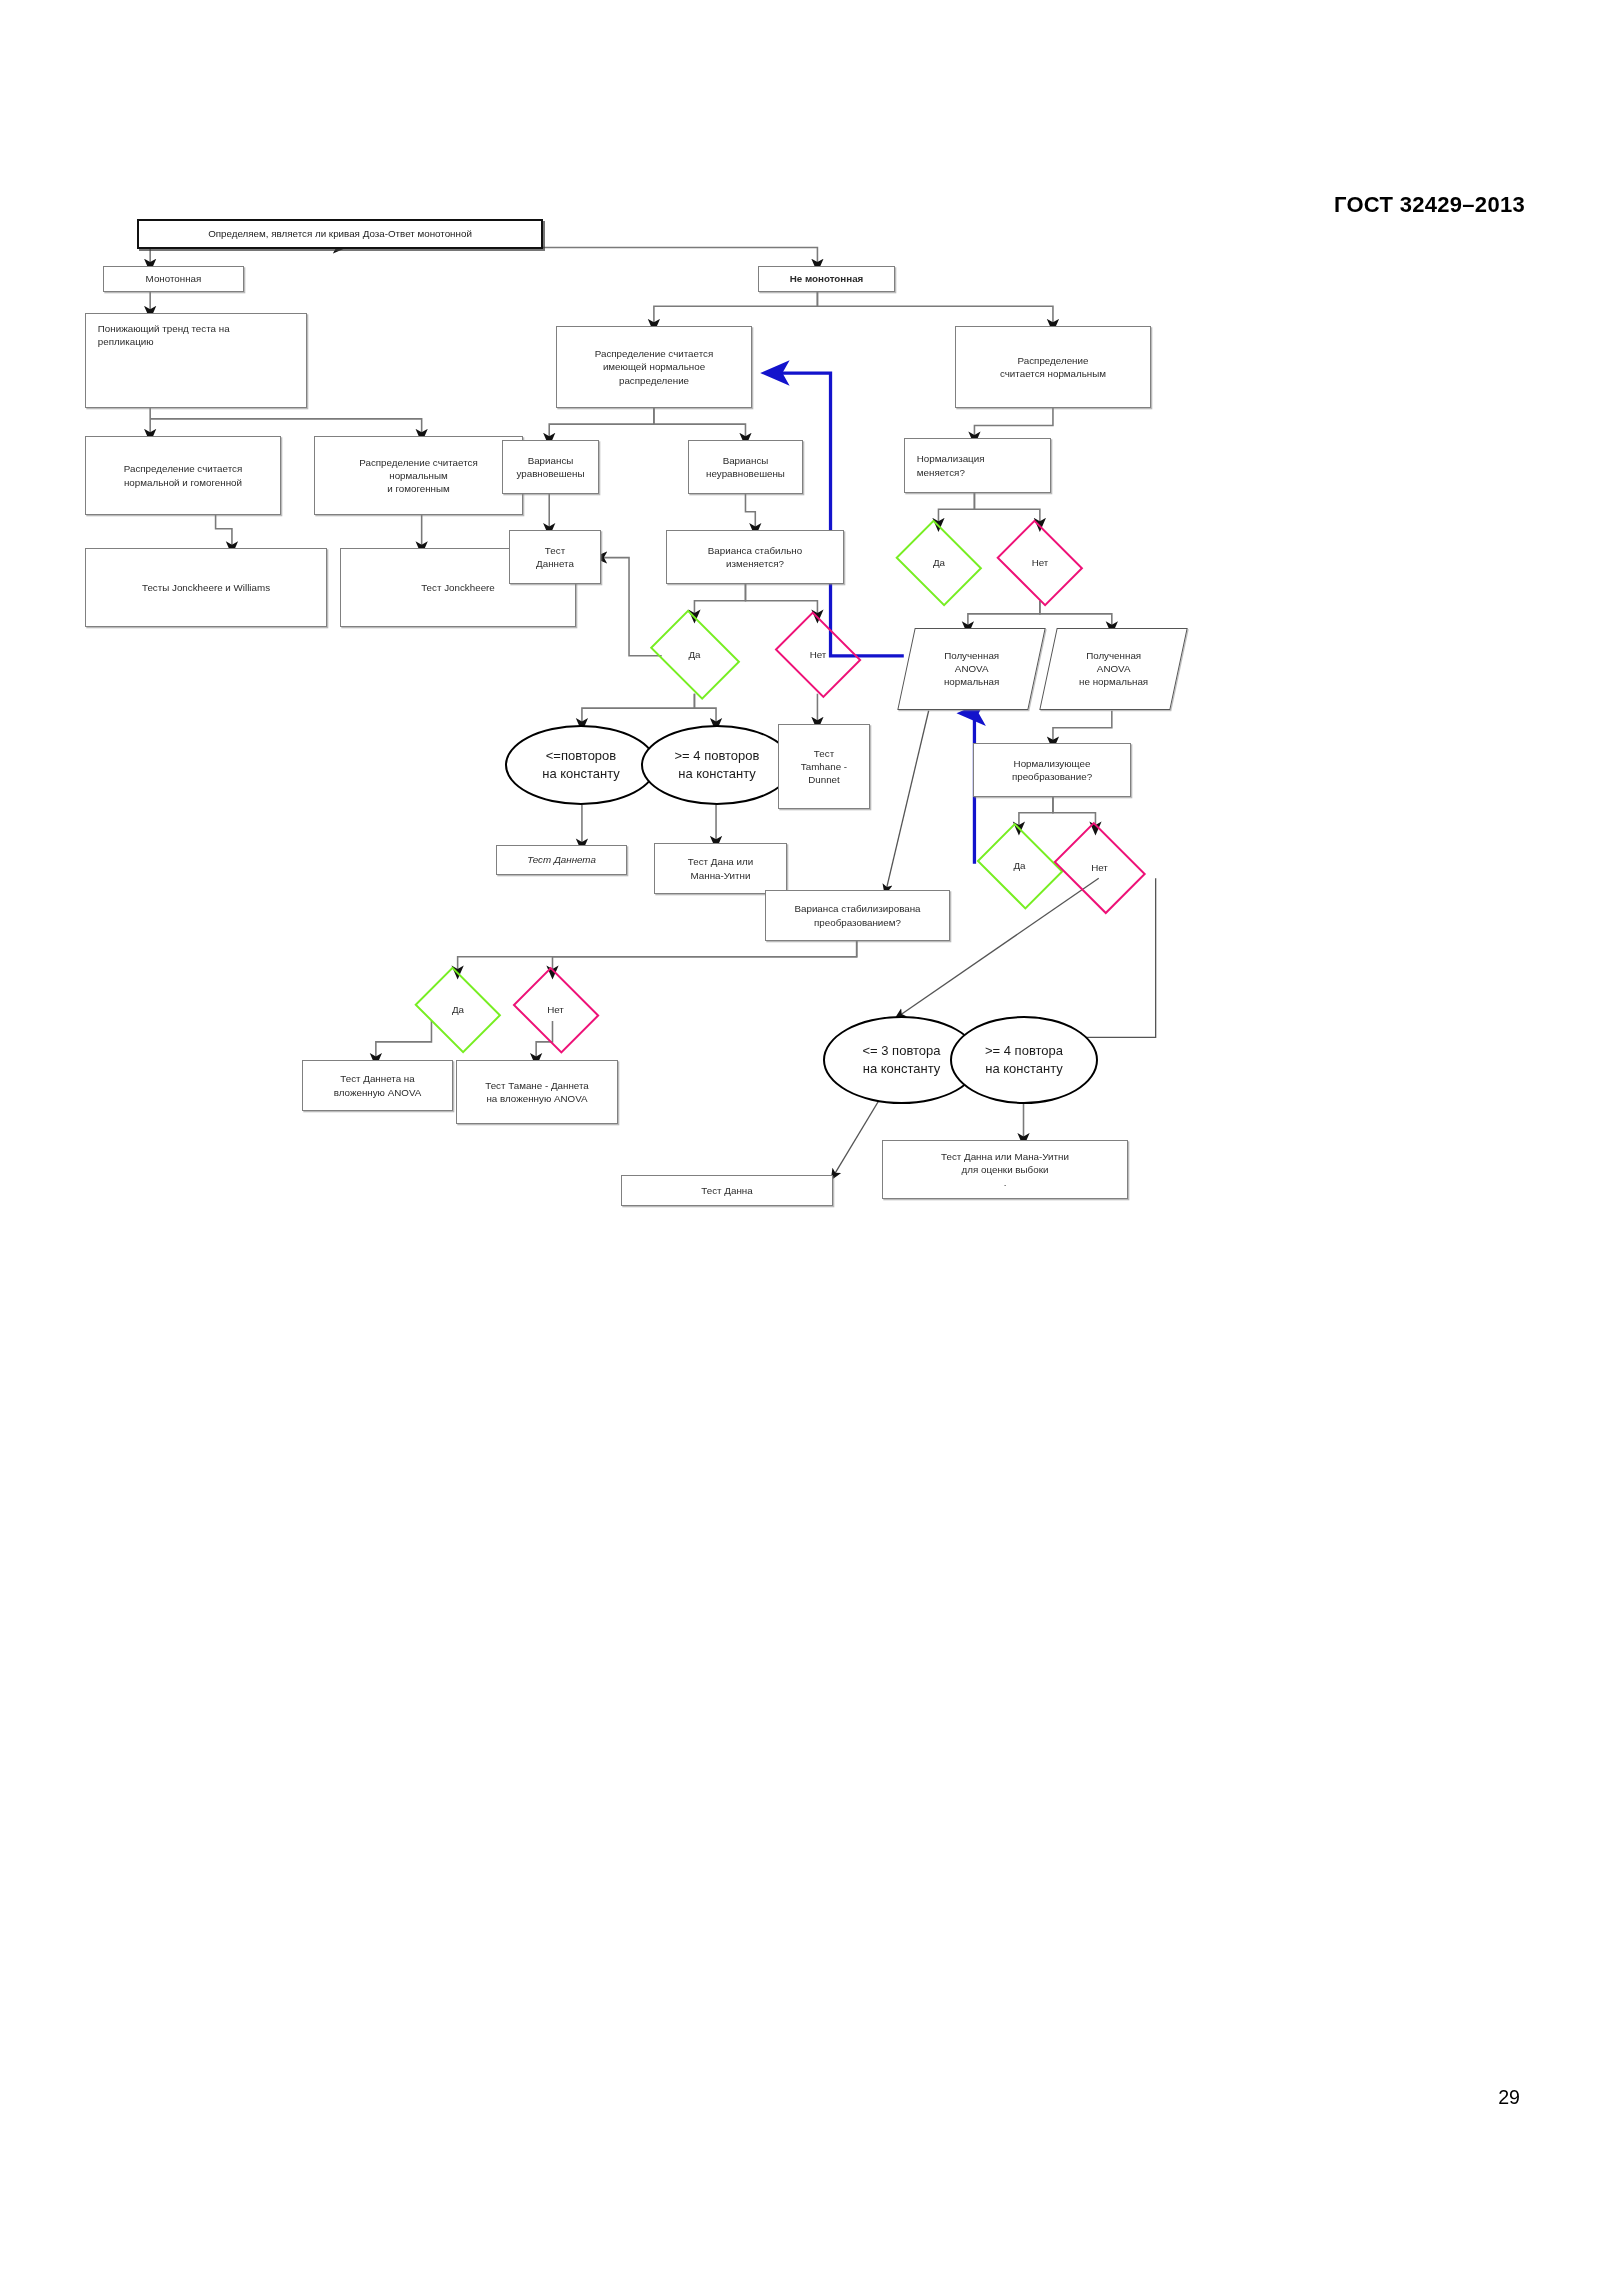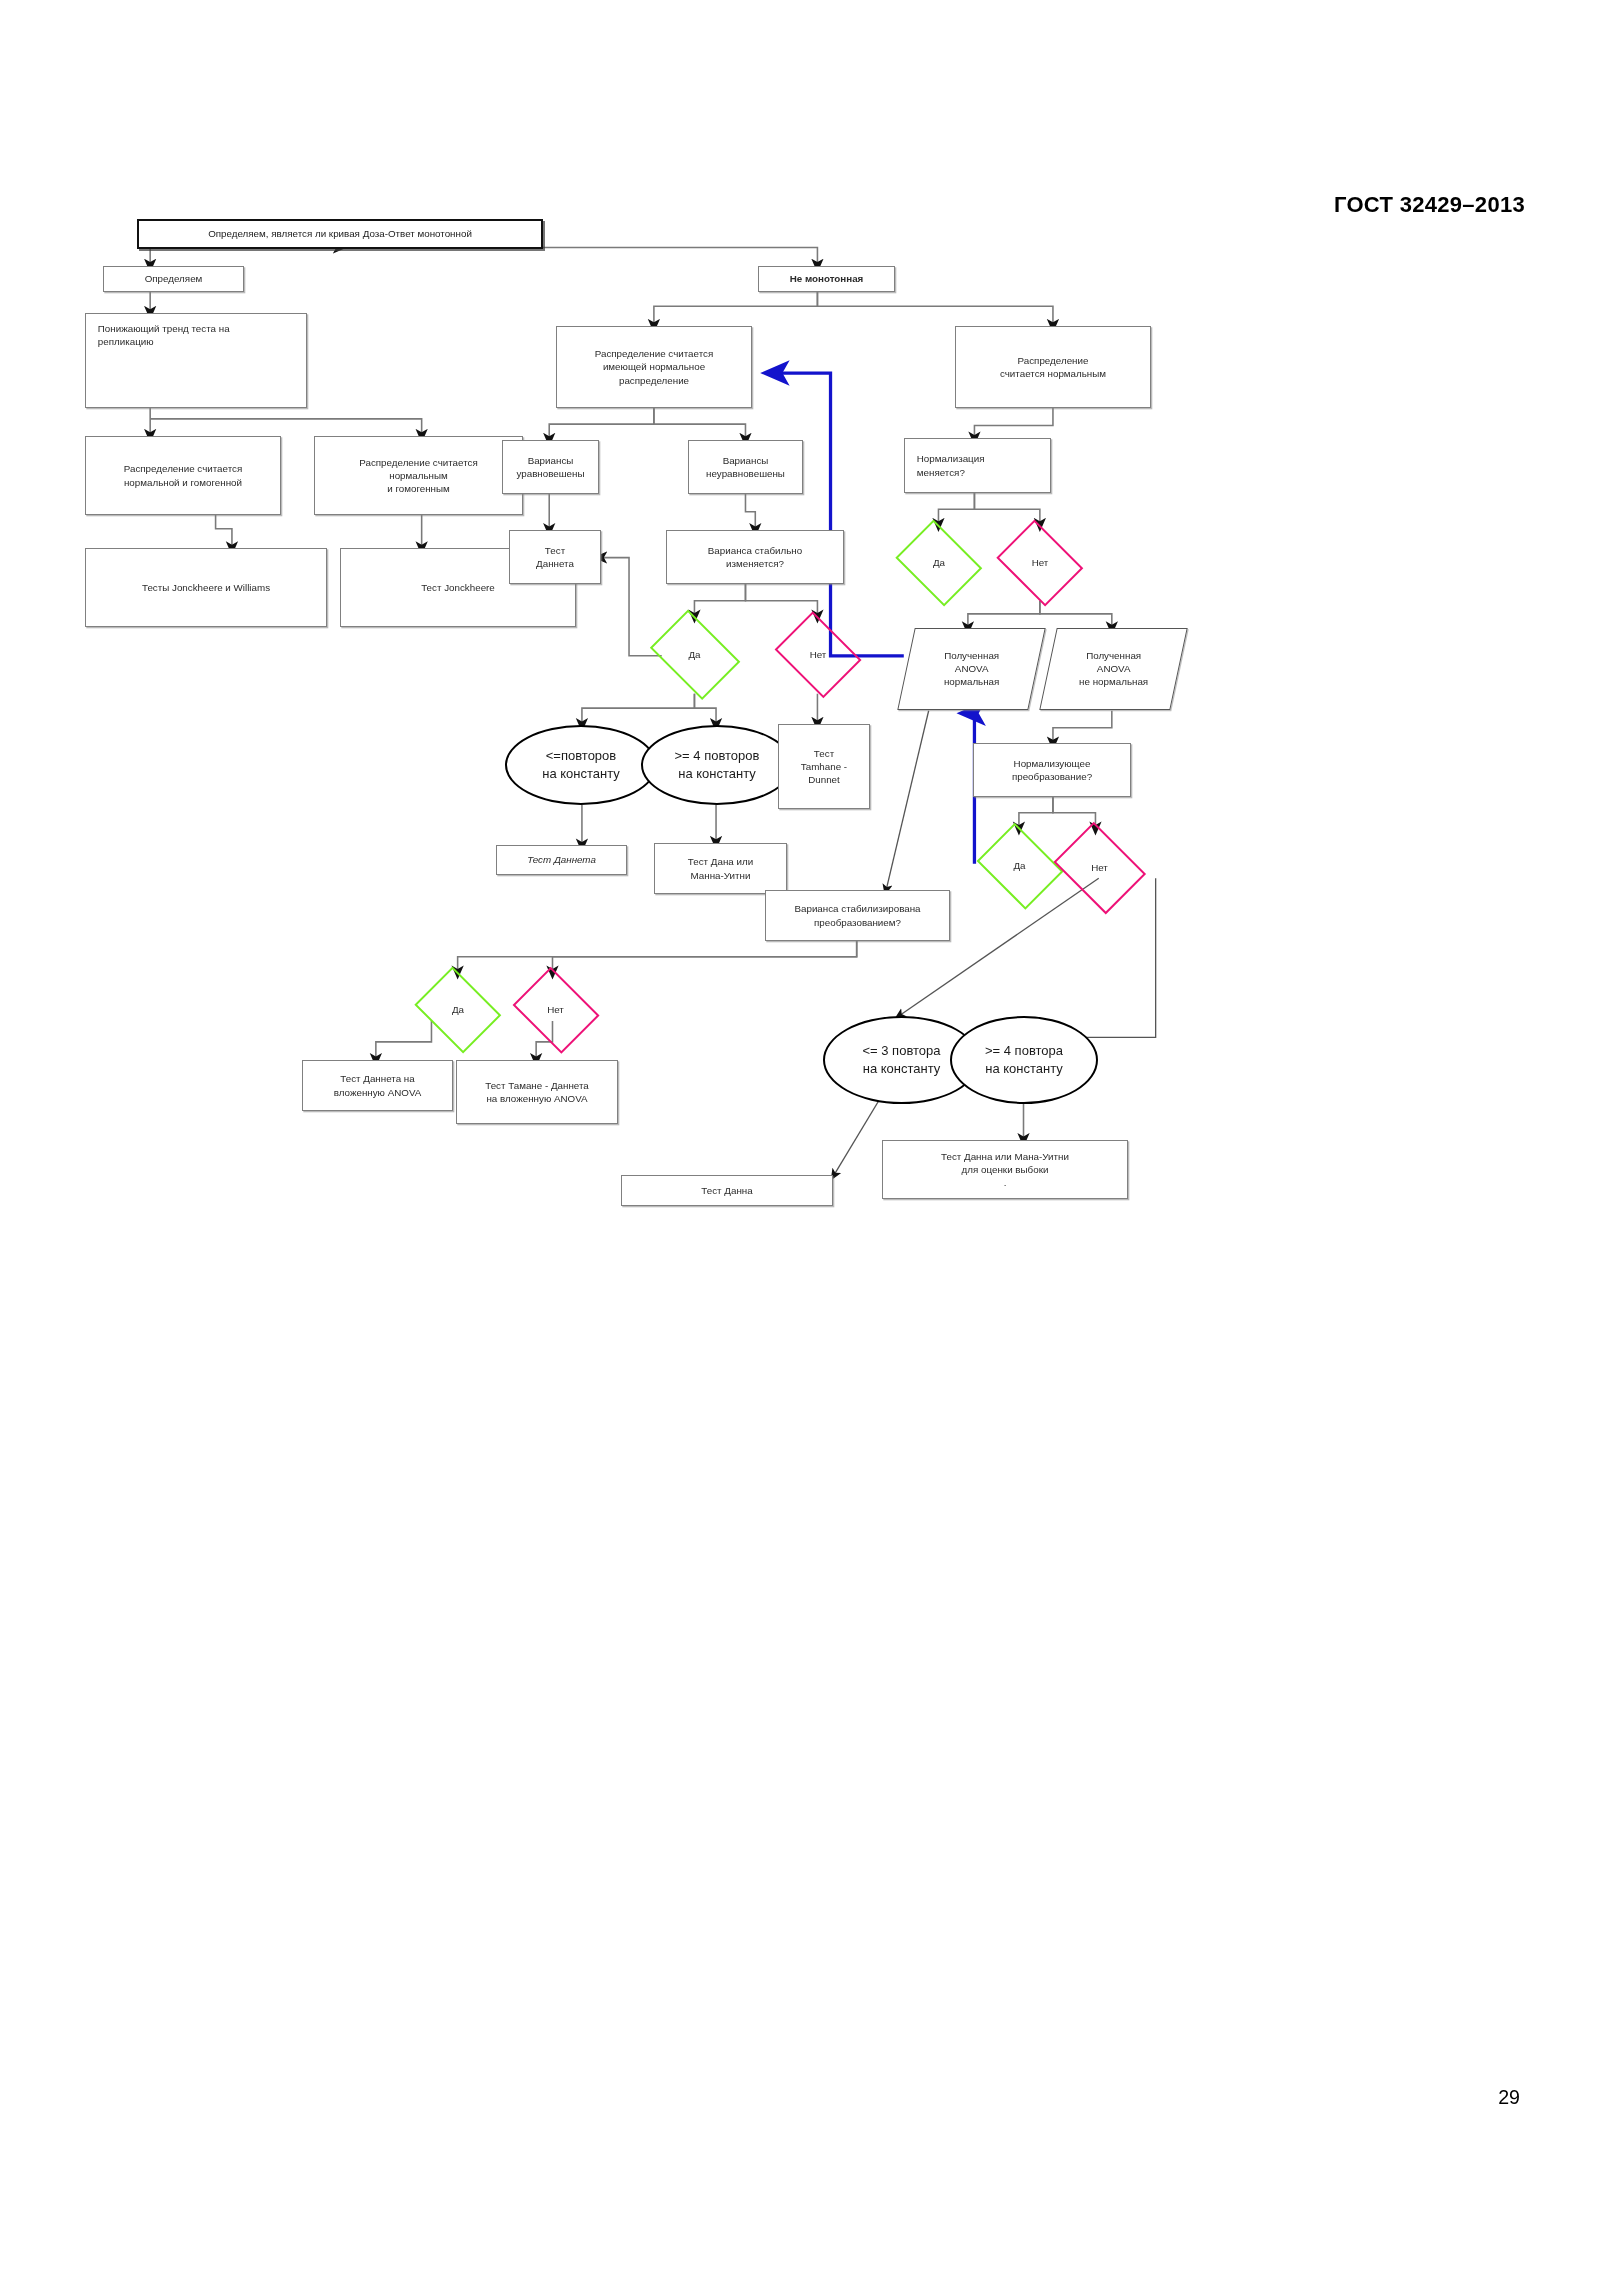--- a/index.html
+++ b/index.html
@@ -220,21 +220,21 @@
         <path d="M1192,672 L1080,672 L1080,240 L995,240"></path>
         <path d="M1300,990 L1300,760 L1295,760"></path>
       </g>
     </svg>
 
     <div class="node rect heavy" style="left:13px; top:2.6px; width:406px; height:30px;">
       <span class="label">Определяем, является ли кривая Доза-Ответ монотонной</span>
     </div>
 
     <div class="node rect" style="left:-21px; top:50px; width:141px; height:26px;">
-      <span class="label">Определяем</span>
+      <span class="label">Монотонная</span>
     </div>
 
     <div class="node rect" style="left:634px; top:50px; width:137px; height:26px;font-weight:bold;">
       <span class="label">Не монотонная</span>
     </div>
 
     <div class="node rect top-align" style="left:-39px; top:97px; width:222px; height:95px; justify-content:flex-start; text-align:left; padding-left:11.8px;">
       <span class="label" style="text-align:left;"><span>Понижающий тренд теста на</span><br><span>репликацию</span></span>
     </div>
 

